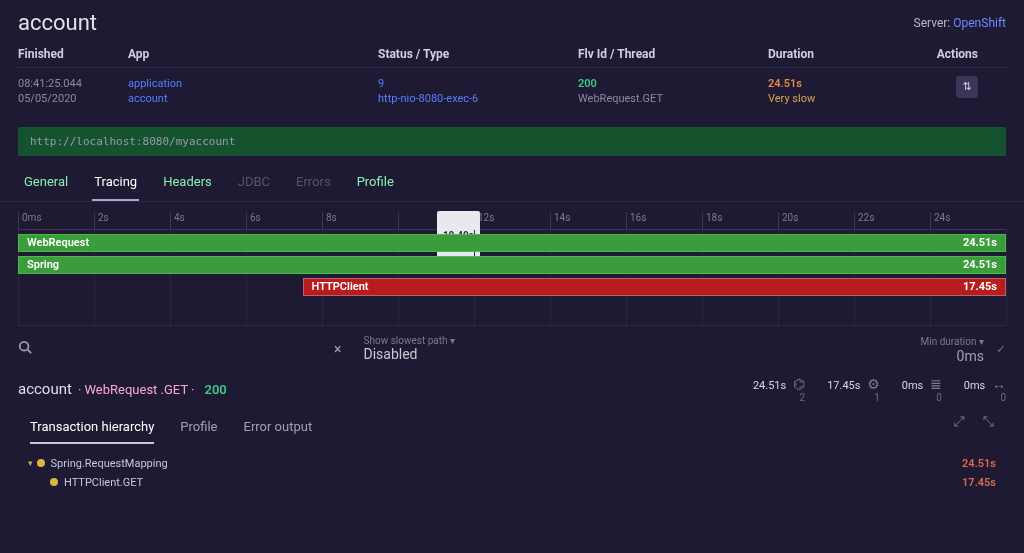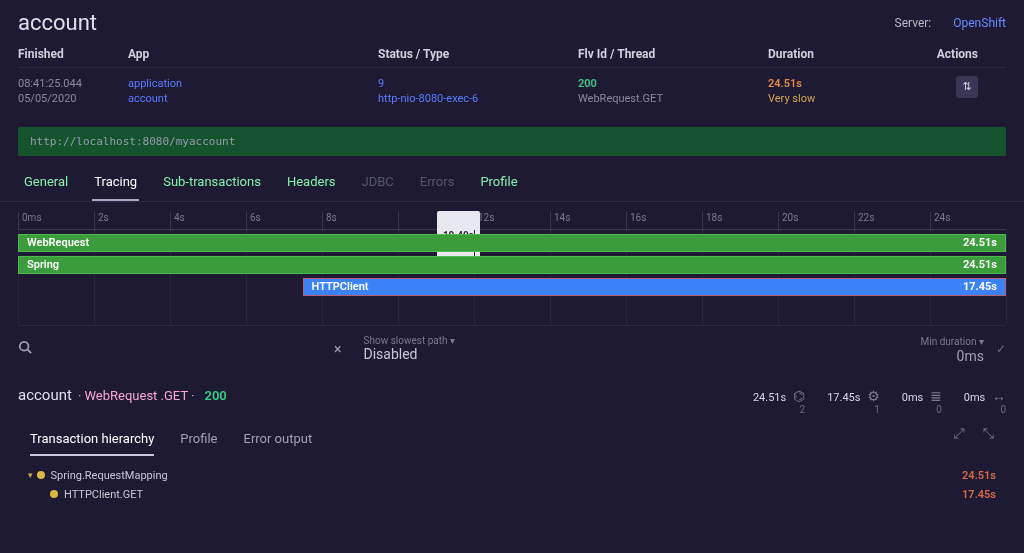--- a/index.html
+++ b/index.html
@@ -13,21 +13,21 @@
   overflow: hidden;
 }
 .header {
   display: flex;
   justify-content: space-between;
   align-items: center;
   padding: 10px 18px 6px;
 }
 .header h1 { font-size: 22px; font-weight: 400; color: #e0e0ea; }
 .server-label { font-size: 12px; color: #b8b8c8; }
-.server-link { color: #6a8cff; margin-left: 19px; }
+.server-link { color: #6a8cff; }
 
 .summary-table { padding: 0 18px 8px; }
 .summary-head, .summary-row {
   display: grid;
   grid-template-columns: 110px 250px 200px 190px 150px 60px;
   align-items: flex-start;
 }
 .summary-head { font-weight: 700; color: #d0d0dc; padding: 6px 0; border-bottom: 1px solid #2c2846; }
 .summary-row { padding: 8px 0; font-size: 11px; }
 .summary-row .cell div { line-height: 1.4; }
@@ -104,21 +104,21 @@
   height: 18px;
   display: flex;
   align-items: center;
   justify-content: space-between;
   padding: 0 8px;
   font-size: 11px;
   font-weight: 600;
   color: #fff;
 }
 .bar.green { background: #3a9c3a; border: 1px solid #4abb4a; gap: 27px; }
-.bar.red { background: #3b82f6; border: 1px solid #b86070; }
+.bar.red { background: #b91c1c; border: 1px solid #b86070; }
 .bar .dur { font-weight: 700; }
 
 .filter-row {
   display: flex;
   align-items: center;
   padding: 8px 18px 6px;
   color: #a0a0b4;
   font-size: 12px;
 }
 .filter-row .search-icon { width: 16px; }
@@ -133,21 +133,21 @@
 
 .trace-head {
   display: flex;
   align-items: center;
   padding: 6px 18px 10px;
 }
 .trace-title { font-size: 15px; color: #e0e0ea; }
 .trace-sub { color: #f9a8d4; font-size: 13px; margin-left: 6px; }
 .trace-status { color: #3acb84; font-weight: 600; margin-left: 10px; font-size: 13px; }
 .metrics { margin-left: auto; display: flex; gap: 22px; align-items: center; }
-.metric { text-align: right; font-size: 11px; margin-top: 12px; }
+.metric { text-align: right; font-size: 11px; }
 .metric .v { color: #d8d8e4; }
 .metric .c { color: #6a6a84; font-size: 10px; display: block; }
 .metric-icon { color: #7a7a94; font-size: 14px; margin-left: 4px; }
 
 .subtabs {
   display: flex;
   gap: 26px;
   padding: 0 30px;
   font-size: 13px;
 }
@@ -210,21 +210,20 @@
       </div>
     </div>
   </div>
 </div>
 
 <div class="url-bar">http://localhost:8080/myaccount</div>
 
 <div class="tabs" id="tabs">
     <div class="tab">General</div>
     <div class="tab active">Tracing</div>
-    <div class="tab">Sub-transactions</div>
     <div class="tab">Headers</div>
     <div class="tab disabled">JDBC</div>
     <div class="tab disabled">Errors</div>
     <div class="tab">Profile</div>
   </div>
 
 <div class="timeline">
   <div class="timeline-ruler" id="ruler">
       <div class="tick">0ms</div>
       <div class="tick">2s</div>

